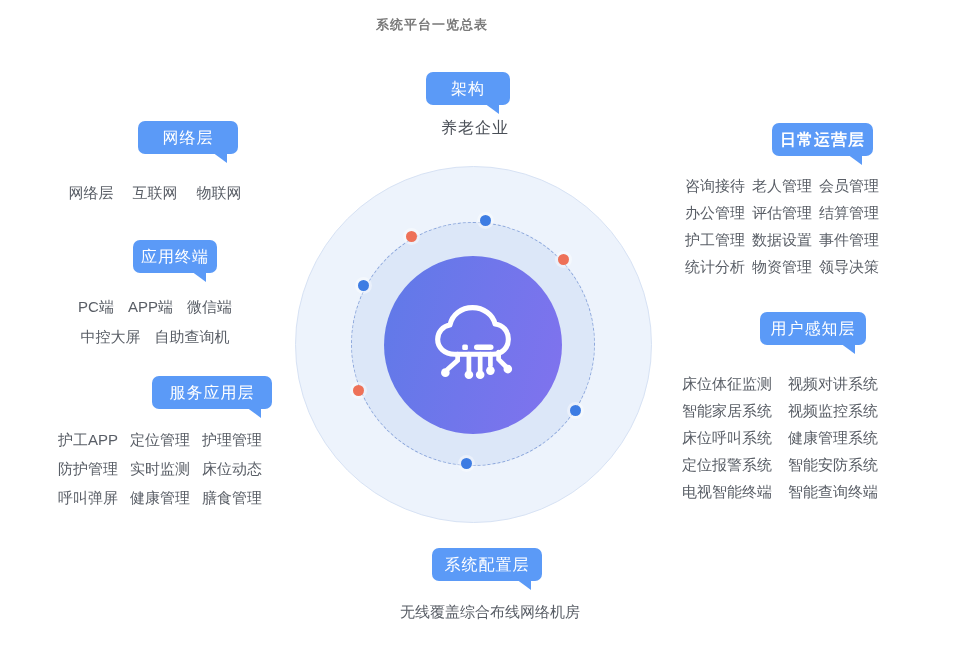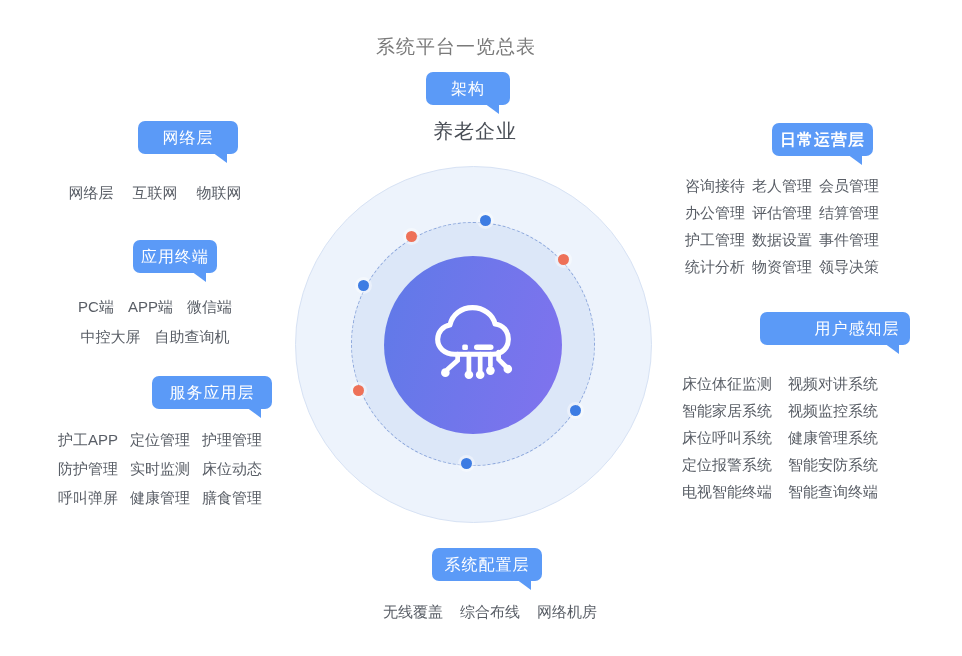--- a/index.html
+++ b/index.html
@@ -2,22 +2,22 @@
 <html><head>
 <meta charset="utf-8">
 <style>
   html,body{margin:0;padding:0;background:#fff;}
   .canvas{
     position:relative;width:962px;height:656px;background:#ffffff;overflow:hidden;
     font-family:"Liberation Sans","DejaVu Sans",sans-serif;
   }
   
   .page-title{
-    position:absolute;left:376px;top:34px;font-size:19px;letter-spacing:1px;
-    color:var(--title,#7a7a7a);font-weight:400;
+    position:absolute;left:376px;top:16px;font-size:13px;letter-spacing:1px;
+    color:var(--title,#7a7a7a);font-weight:700;
   }
   
   .circle{position:absolute;border-radius:50%;}
   .circle.outer{
     left:295px;top:166px;width:357px;height:357px;
     background:var(--outer-fill,#edf3fc);border:1px solid var(--outer-border,#d7e2f4);
     box-sizing:border-box;
   }
   .circle.mid{
     left:351px;top:222px;width:244px;height:244px;
@@ -43,21 +43,21 @@
     content:"";position:absolute;right:11px;bottom:-9px;width:15px;height:11px;
     background:var(--bubble,#5b9af7);
     clip-path:polygon(0 0,100% 0,100% 100%);
   }
   .bubble-text{color:#ffffff;font-size:16px;letter-spacing:1px;}
   .rows{position:absolute;left:0;right:0;display:flex;flex-direction:column;align-items:center;}
   .row{display:flex;justify-content:center;line-height:20px;margin-bottom:9px;}
   .item{font-size:15px;color:var(--text,#595e66);white-space:nowrap;}
   .arch-sub{
     position:absolute;left:0;right:0;top:46px;text-align:center;
-    font-size:20px;color:#4a4f57;letter-spacing:1px;
+    font-size:16px;color:#4a4f57;letter-spacing:1px;
   }
   
   #sec-arch{left:390px;top:72px;width:170px;}
   #sec-arch .bubble{left:36px;width:84px;}
   #sec-network{left:40px;top:121px;width:230px;}
   #sec-network .bubble{left:98px;width:100px;}
   #sec-network .rows{top:62px;}
   #sec-network .row{gap:19px;}
   #sec-terminal{left:40px;top:240px;width:230px;}
   #sec-terminal .bubble{left:93px;width:84px;}
@@ -65,27 +65,27 @@
   #sec-terminal .row{gap:14px;margin-bottom:10px;}
   #sec-service{left:30px;top:376px;width:260px;}
   #sec-service .bubble{left:122px;width:120px;}
   #sec-service .rows{top:54px;}
   #sec-service .row{gap:12px;}
   #sec-daily{left:672px;top:123px;width:220px;}
   #sec-daily .bubble{left:100px;width:101px;font-weight:bold;}
   #sec-daily .rows{top:53px;}
   #sec-daily .row{gap:7px;margin-bottom:7px;}
   #sec-user{left:670px;top:312px;width:220px;}
-  #sec-user .bubble{left:90px;width:106px;padding-left:44px;}
+  #sec-user .bubble{left:90px;width:106px;}
   #sec-user .rows{top:62px;}
   #sec-user .row{gap:16px;margin-bottom:7px;}
   #sec-config{left:370px;top:548px;width:240px;}
   #sec-config .bubble{left:62px;width:110px;}
   #sec-config .rows{top:54px;}
-  #sec-config .row{gap:17px;}
+  #sec-config .row{}
 </style>
 </head>
 <body>
 
 <div class="canvas" style="--bubble: #5b9af7; --title: #7a7a7a; --text: #595e66; --outer-fill: #edf3fc; --outer-border: #d7e2f4; --mid-fill: #dce7f8; --ring: #8ca7dc; --grad-a: #5f7ae8; --grad-b: #8172ee;">
 
   <div class="page-title">系统平台一览总表</div>
 
   <div class="circle outer"></div>
   <div class="circle mid"></div>

